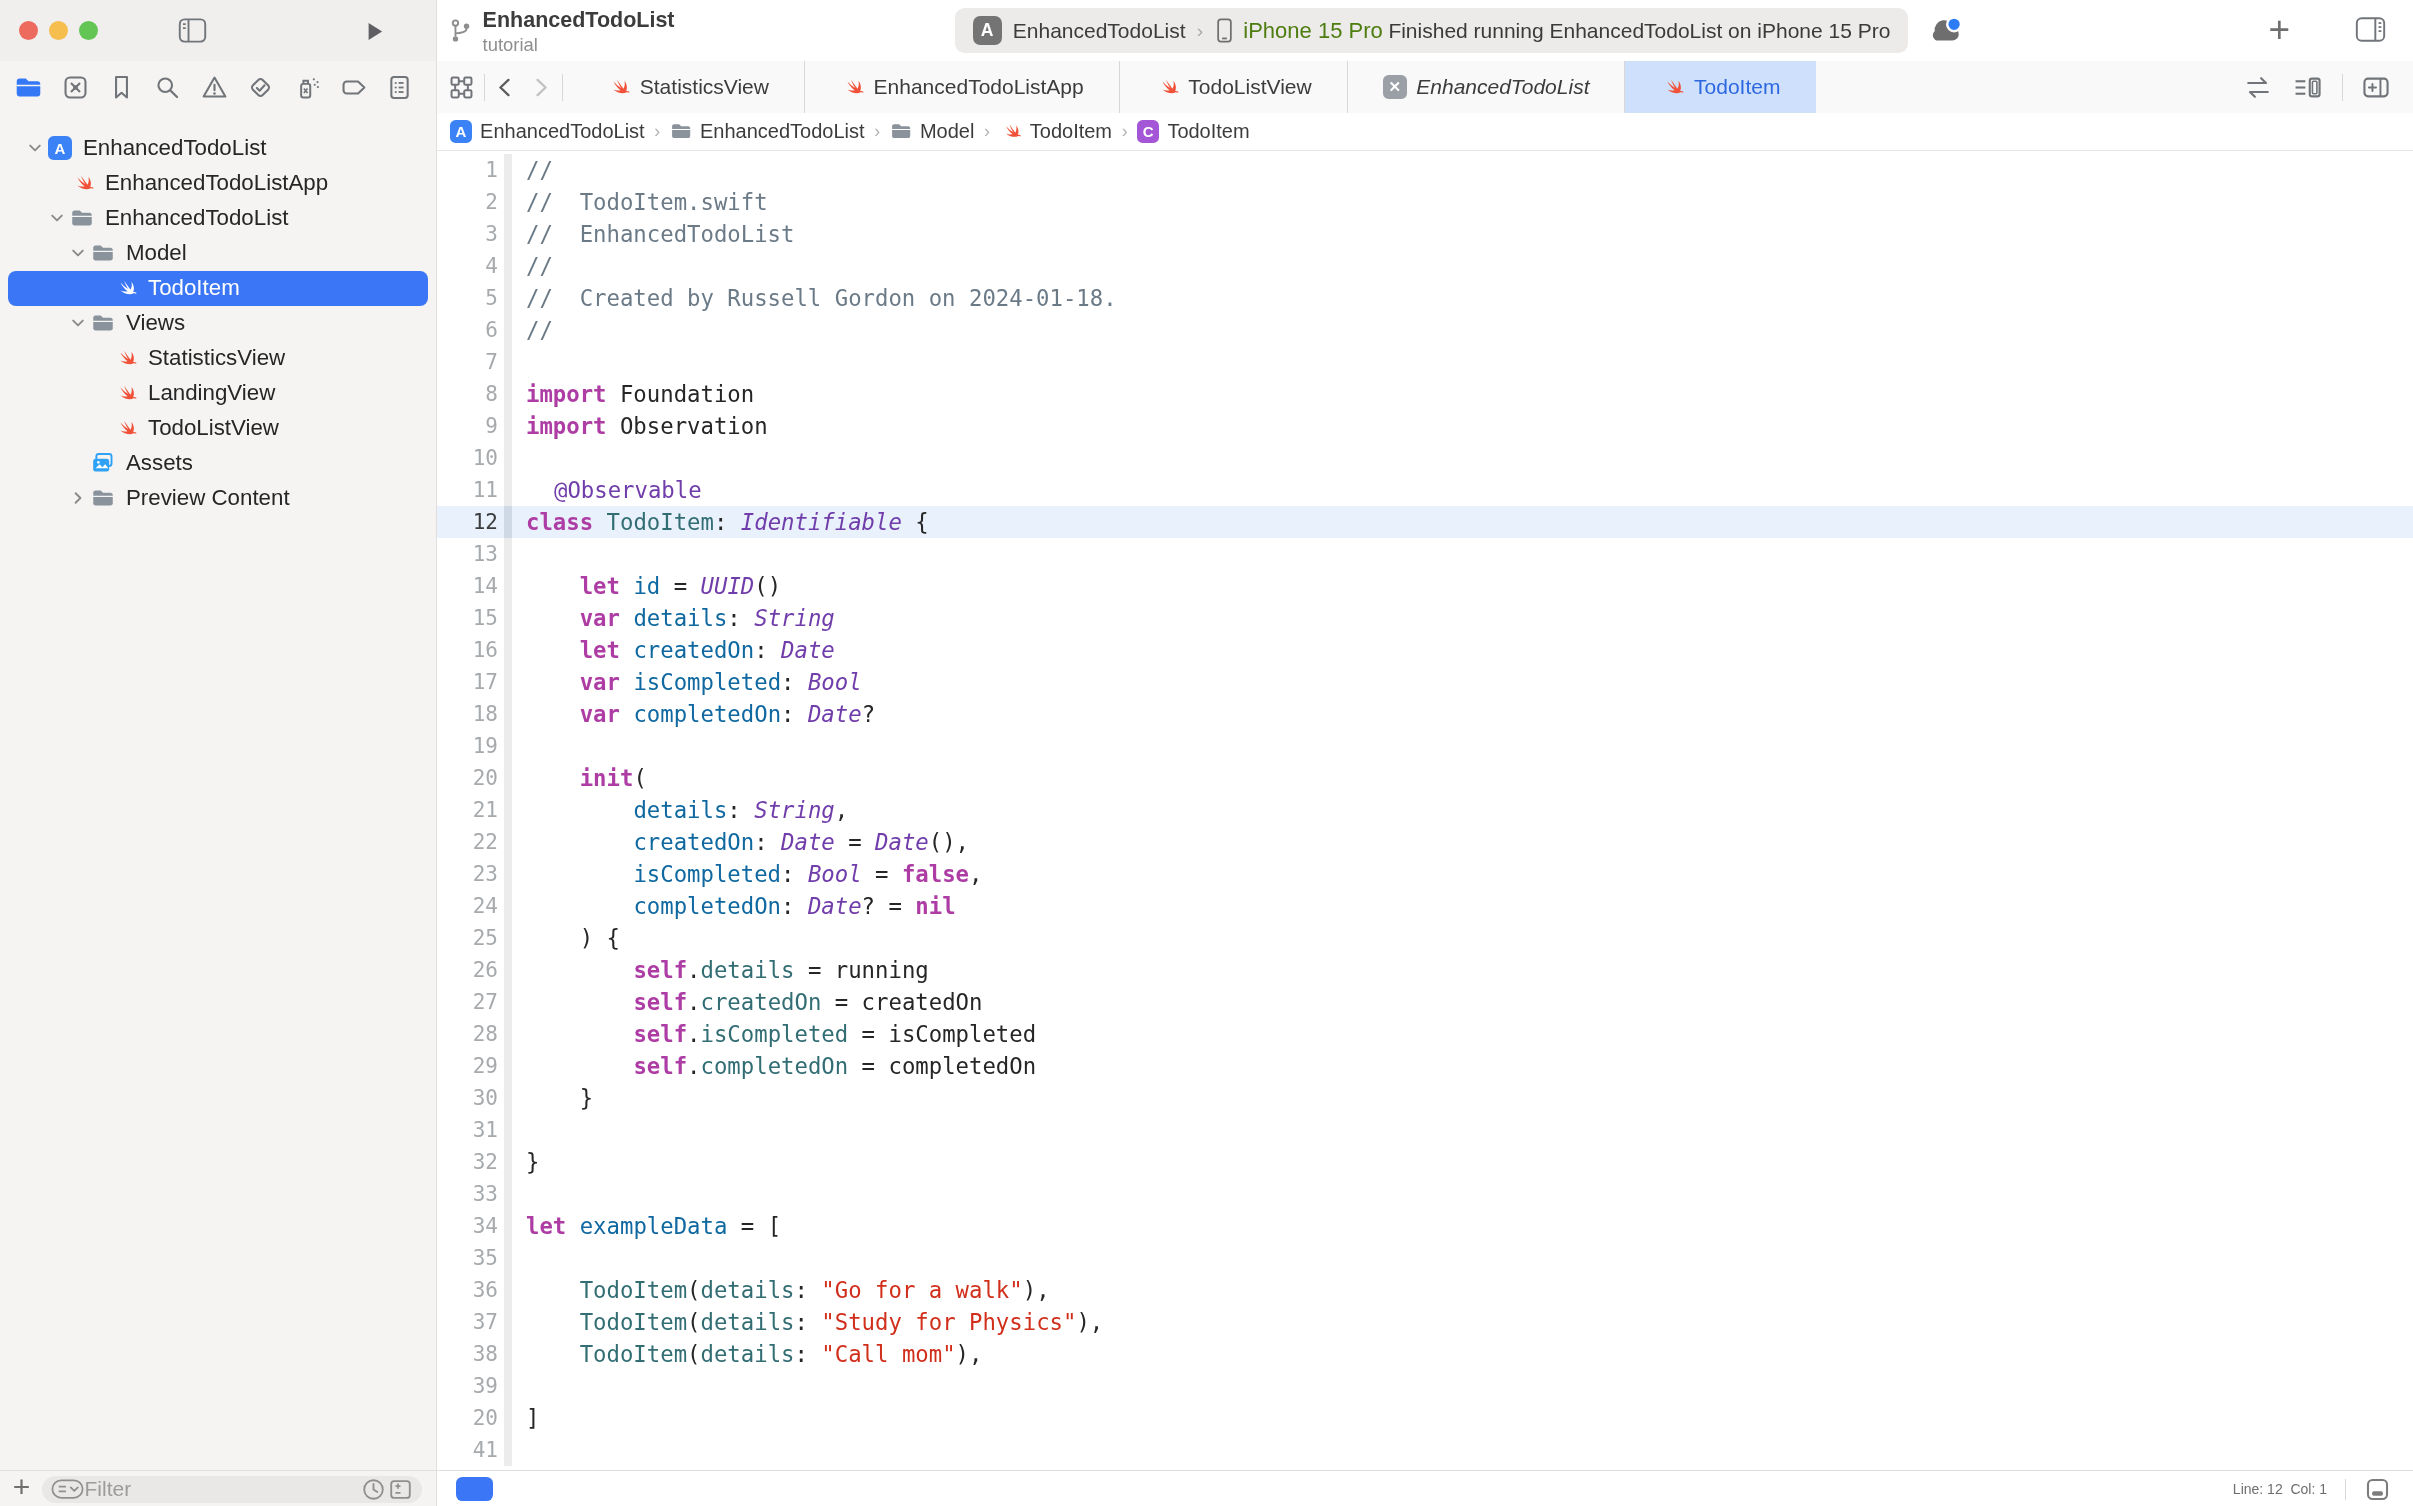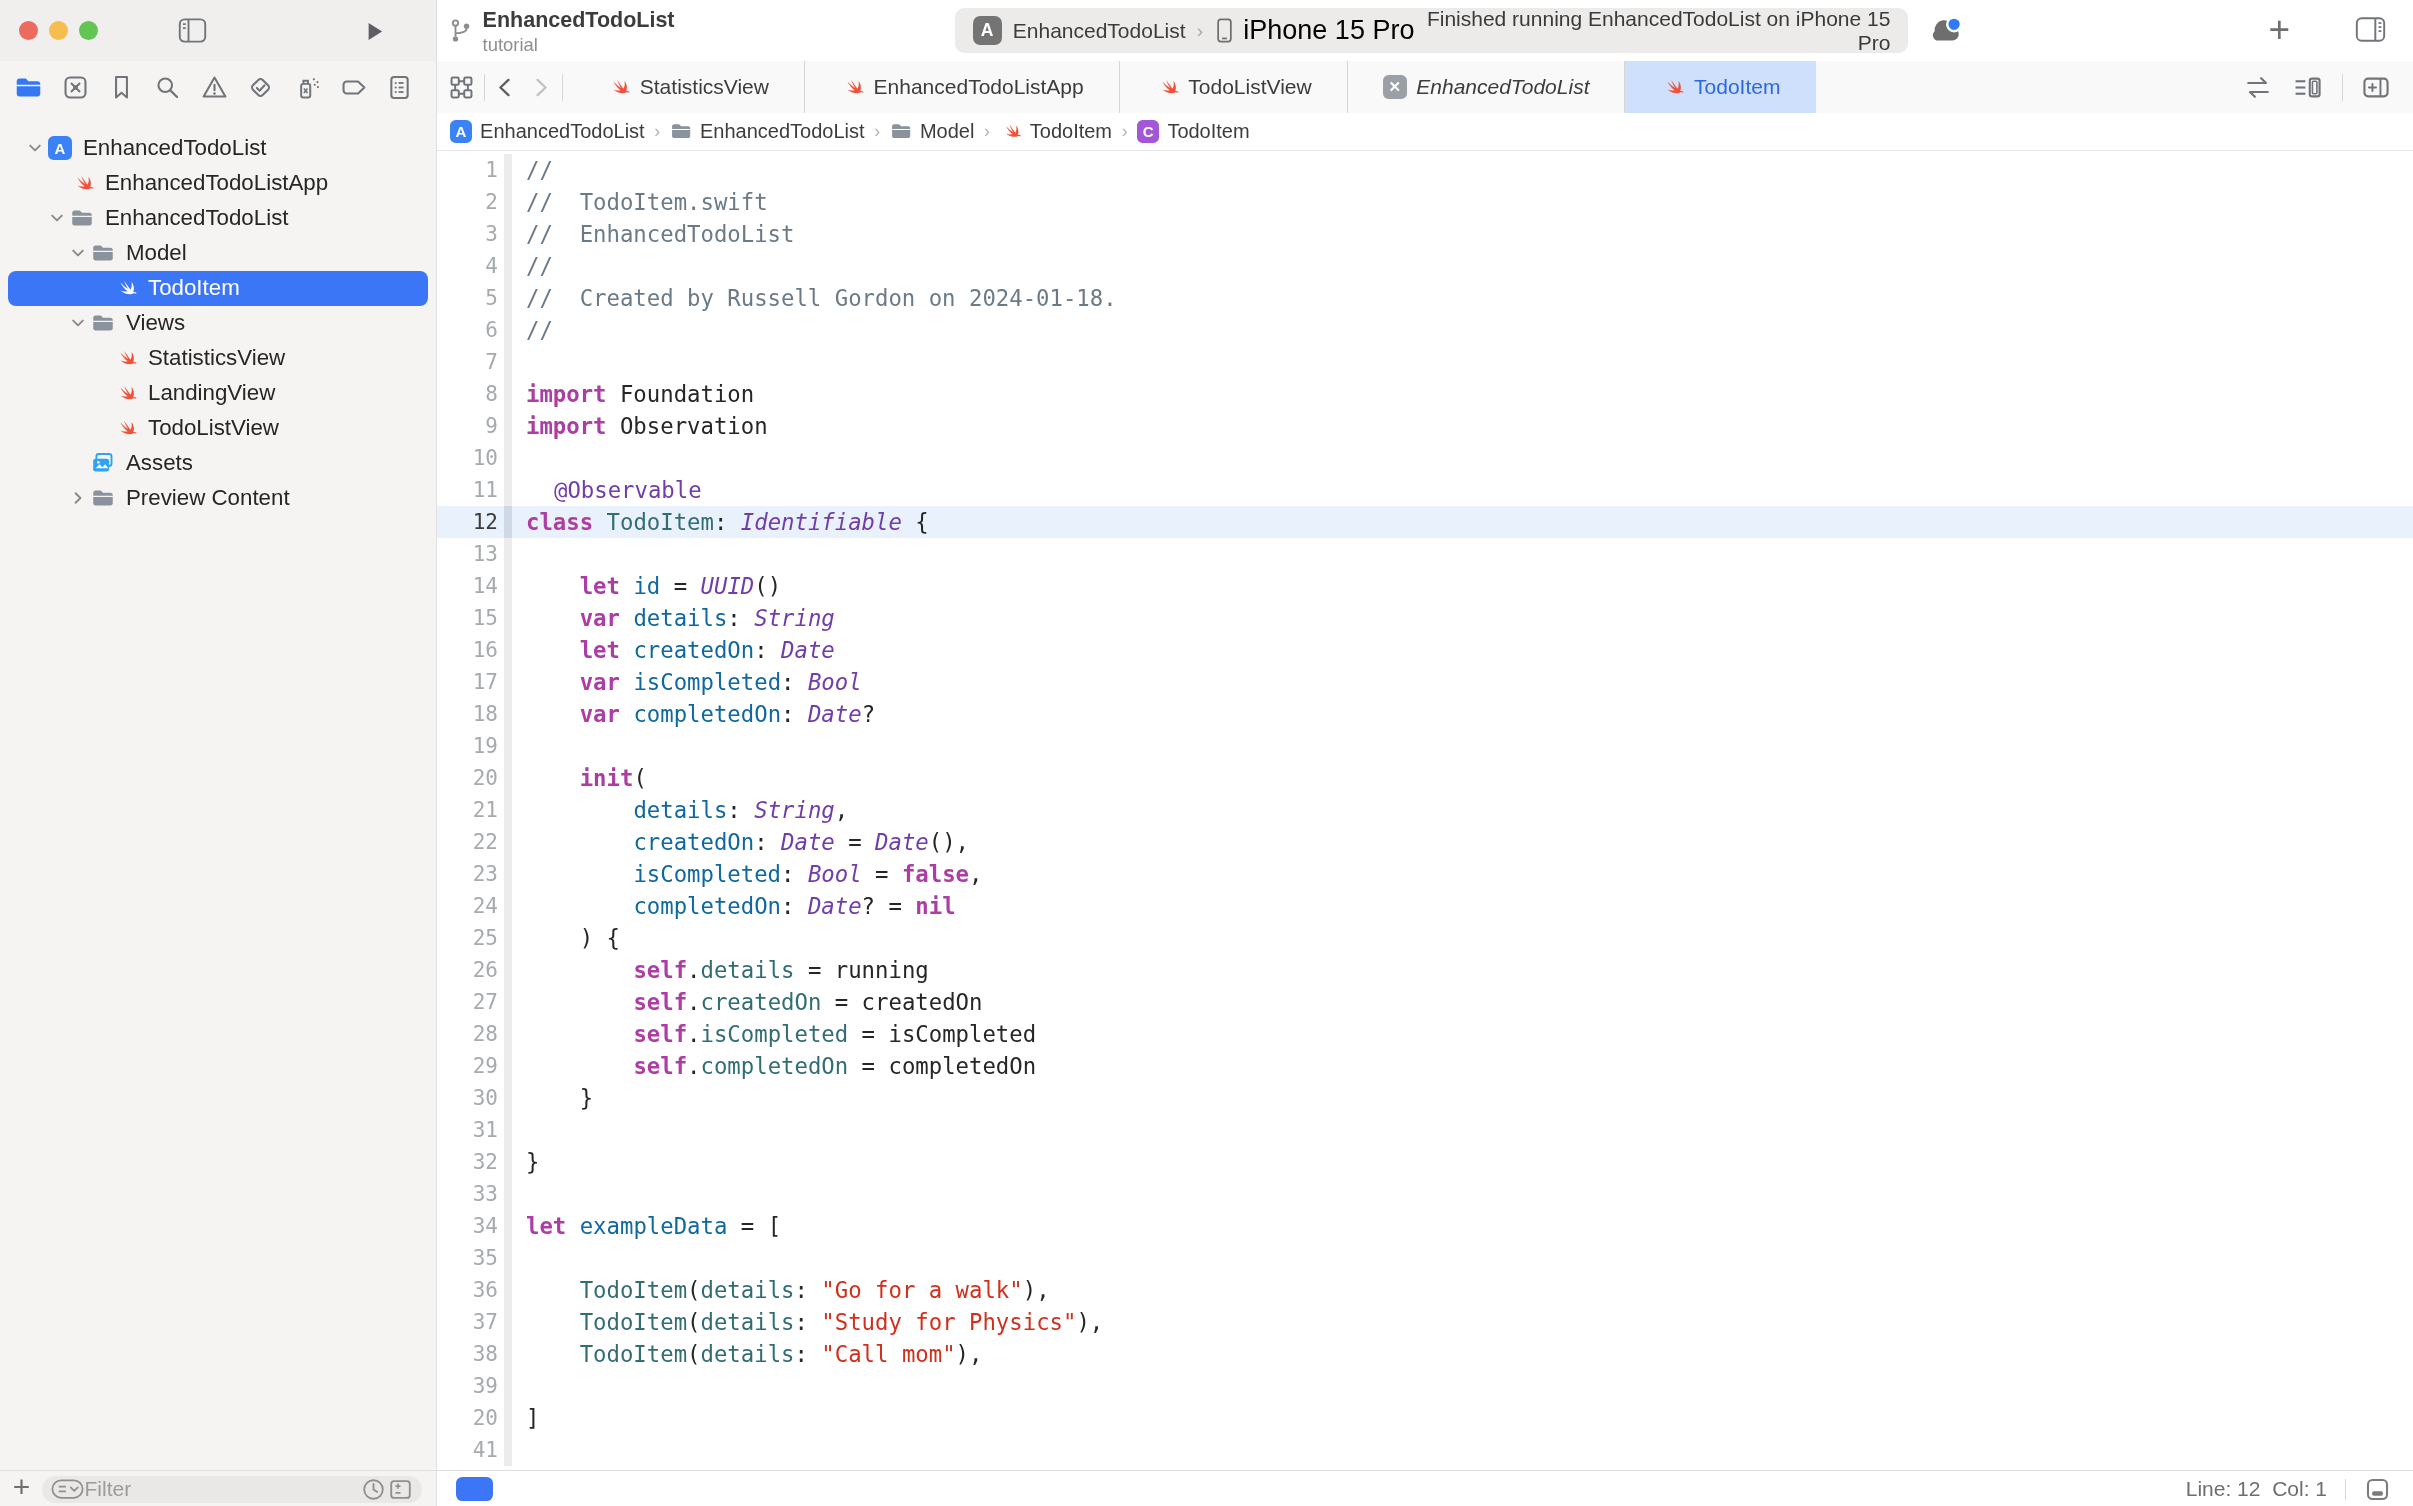--- a/index.html
+++ b/index.html
@@ -17,21 +17,21 @@
   .play-btn { position:absolute; left:361px; top:17.6px; }
   .title-block { position:absolute; left:449px; top:8px; display:flex; align-items:center; gap:9.6px; }
   .proj-title { font-size:21.5px; font-weight:700; color:#3c3c3c; line-height:24px; }
   .proj-subtitle { font-size:18.4px; color:#8f8f8f; line-height:21px; margin-top:1.6px; }
   .scheme-pill { position:absolute; left:955px; top:8px; width:953px; height:45px; background:#ecebea;
     border-radius:9.6px; display:flex; align-items:center; padding:0 17.6px; }
   .scheme-pill .app-badge { width:29px; height:29px; border-radius:7.2px; background:#747474; color:#fff;
     font-size:17.6px; font-weight:700; display:flex; align-items:center; justify-content:center; }
   .scheme-label { font-size:21px; color:#3c3c3c; margin-left:11.2px; }
   .bc-sep { color:#a8a8a8; font-size:19px; margin:0 11.2px; }
-  .dest-label { font-size:27px; color:#000000; margin-left:8px; }
+  .dest-label { font-size:22px; color:#4d7c0f; margin-left:8px; }
   .run-status { flex:1; text-align:right; font-size:21px; color:#3a3a3a; }
   .cloud-wrap { position:absolute; left:1925px; top:12.8px; }
   .tb-right { position:absolute; right:24px; top:11.2px; display:flex; align-items:center; gap:62px; }
   .plus-btn { font-size:37px; color:#6f6f6f; font-weight:400; line-height:37px; }
 
   
   .row2 { position:absolute; left:0; top:61px; width:2413px; height:53px; }
   .nav-strip { position:absolute; left:0; top:0; width:437px; height:53px; background:#f5f4f3;
     border-right:0.8px solid #e0dfde; border-bottom:0.8px solid #e0dfde;
     display:flex; align-items:center; gap:14.4px; padding-left:12.8px; }
@@ -93,21 +93,21 @@
   .tok-attr{ color:#703daa;margin-left:28px; }
   .tok-decl{ color:#0f68a0; }
   .tok-ref { color:#326d74; }
   .tok-pln { color:#262626; }
 
   
   .statusbar { position:absolute; left:437px; top:1470px; width:1976px; height:37px; background:#fff;
     border-top:0.8px solid #dededd; display:flex; align-items:center; }
   .blue-badge { width:37px; height:24px; border-radius:6.4px; background:#3b76f6; margin-left:19px; }
   .status-right { margin-left:auto; display:flex; align-items:center; gap:17.6px; padding-right:21px; }
-  .linecol { font-size:21px; color:#6e6e6e; white-space:pre; }
+  .linecol { font-size:14px; color:#6e6e6e; white-space:pre; }
   svg { display:block; }
 </style>
 </head>
 <body>
 
 <div class="titlebar">
   <div class="titlebar-left">
     <div class="lights">
       <div class="light" style="background:#ed6a5f"></div>
       <div class="light" style="background:#f5be4f"></div>

